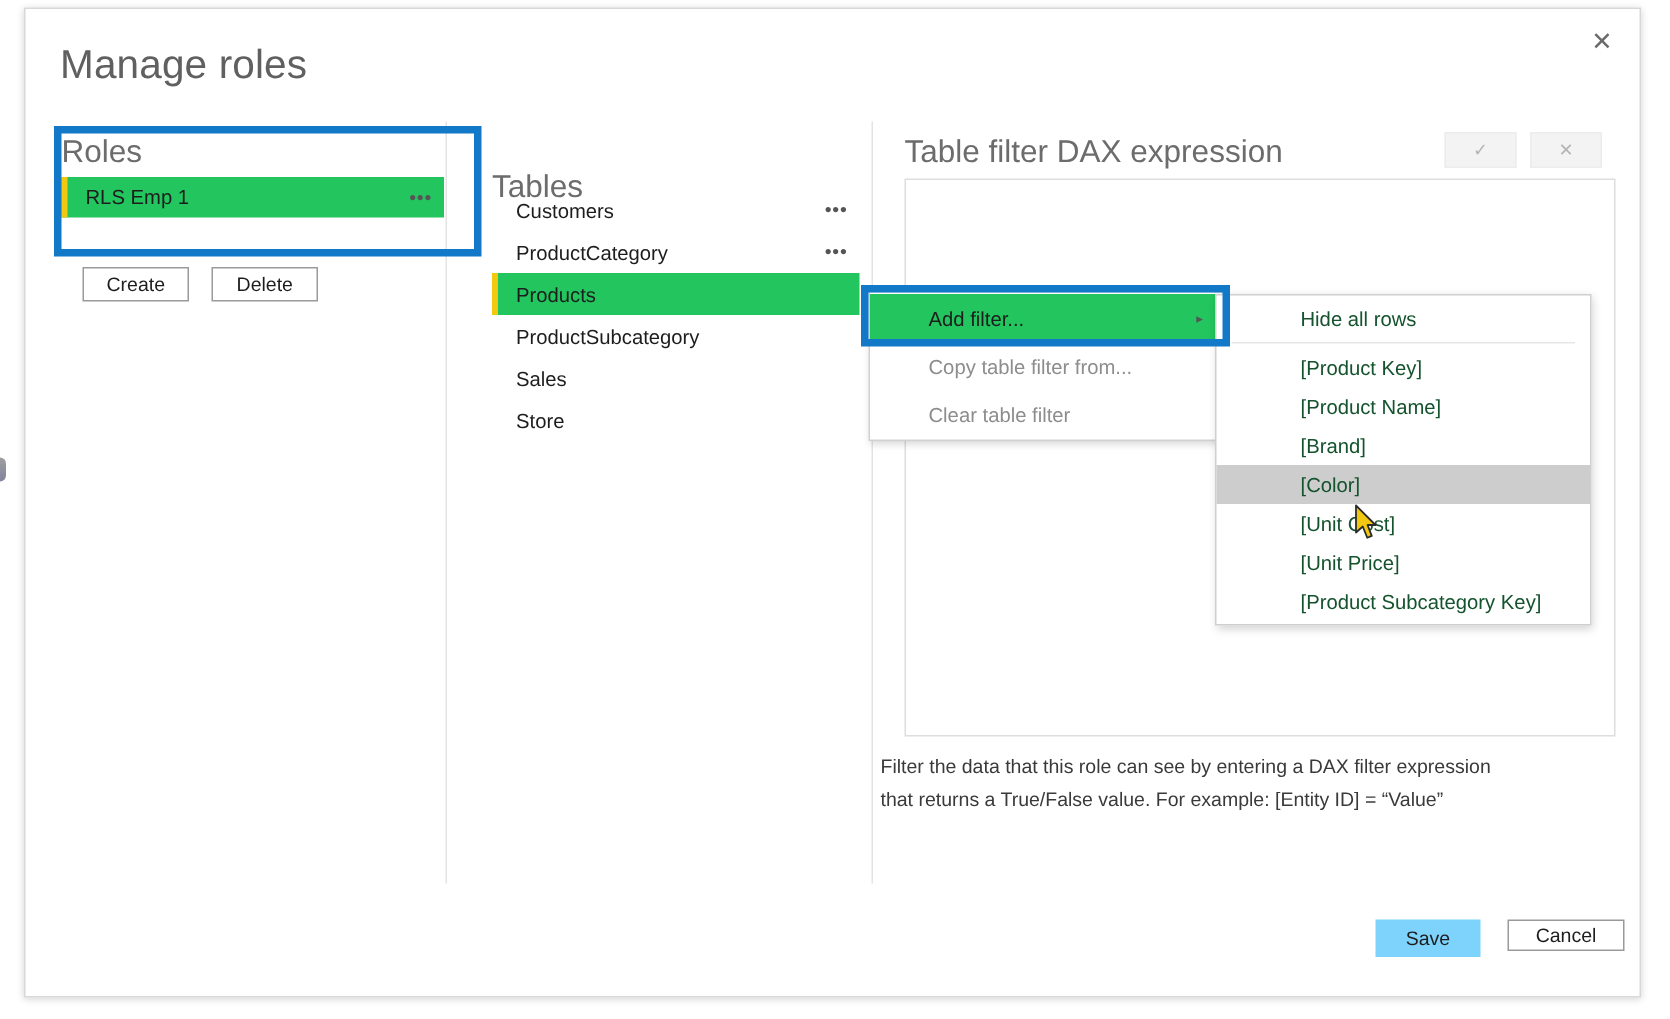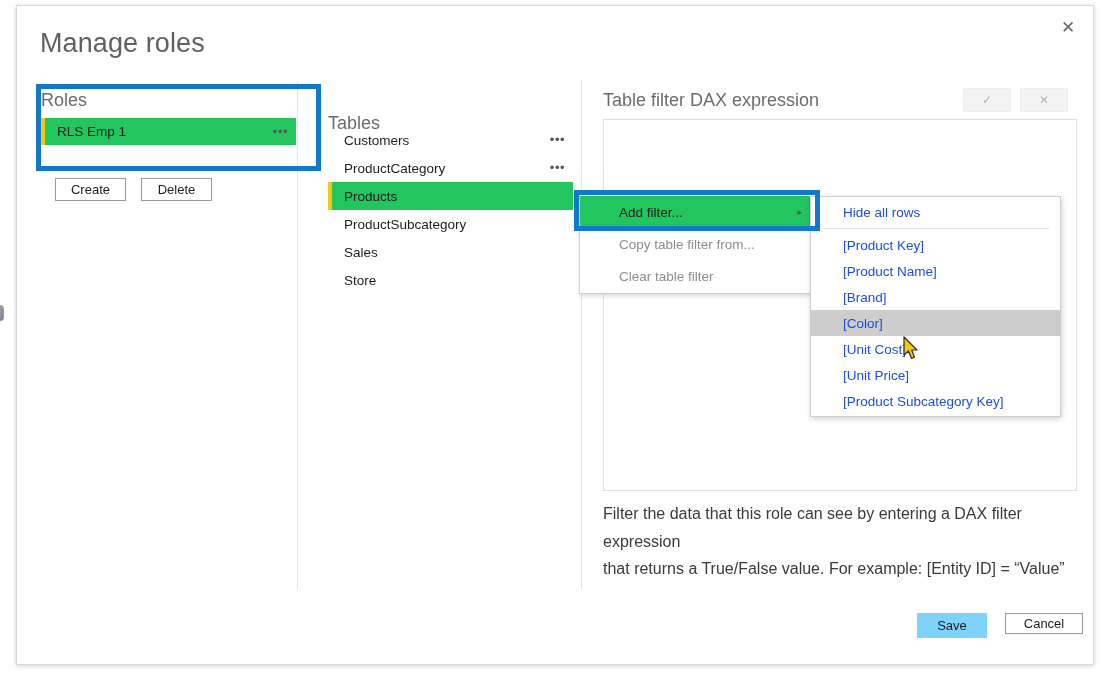--- a/index.html
+++ b/index.html
@@ -60,21 +60,21 @@
     width: 1px;
     height: 508px;
     background: #e3e3e3;
   }
   #divider-1 { left: 280px; }
   #divider-2 { left: 564px; }
 
   
   .section-heading {
     position: absolute;
-    font-size: 18px;
+    font-size: 21px;
     color: #6c6c6c;
     font-weight: 400;
     white-space: nowrap;
   }
   #roles-heading  { left: 24px;  top: 84px; }
   #tables-heading { left: 311px; top: 84px; margin-top: 23px; }
   #dax-heading    { left: 586px; top: 84px; }
 
   
   #roles-list {
@@ -186,24 +186,24 @@
     top: 113px;
     width: 474px;
     height: 372px;
     background: #ffffff;
     border: 1px solid #dedede;
     box-sizing: border-box;
   }
 
   #dax-help {
     position: absolute;
-    left: 586px;
+    left: 570px;
     top: 494px;
     width: 480px;
-    font-size: 16px;
+    font-size: 13px;
     color: #3a3a3a;
     line-height: 1.72;
   }
 
   
   #save-btn {
     position: absolute;
     left: 900px;
     top: 607px;
     width: 70px;
@@ -273,23 +273,23 @@
     background: #ffffff;
     border: 1px solid #cfcfcf;
     box-shadow: 1px 2px 6px rgba(0,0,0,0.18);
     box-sizing: border-box;
     padding: 2px 0;
   }
   .sub-item {
     height: 26px;
     display: flex;
     align-items: center;
-    padding-left: 32px;
+    padding-left: 56px;
     font-size: 13.5px;
-    color: #1d4ed8;
+    color: #14532d;
     box-sizing: border-box;
     white-space: nowrap;
     cursor: pointer;
   }
   .sub-item.highlighted { background: #cdcdcd; }
   .sub-sep {
     height: 1px;
     background: #e6e6e6;
     margin: 3px 10px 3px 10px;
   }

